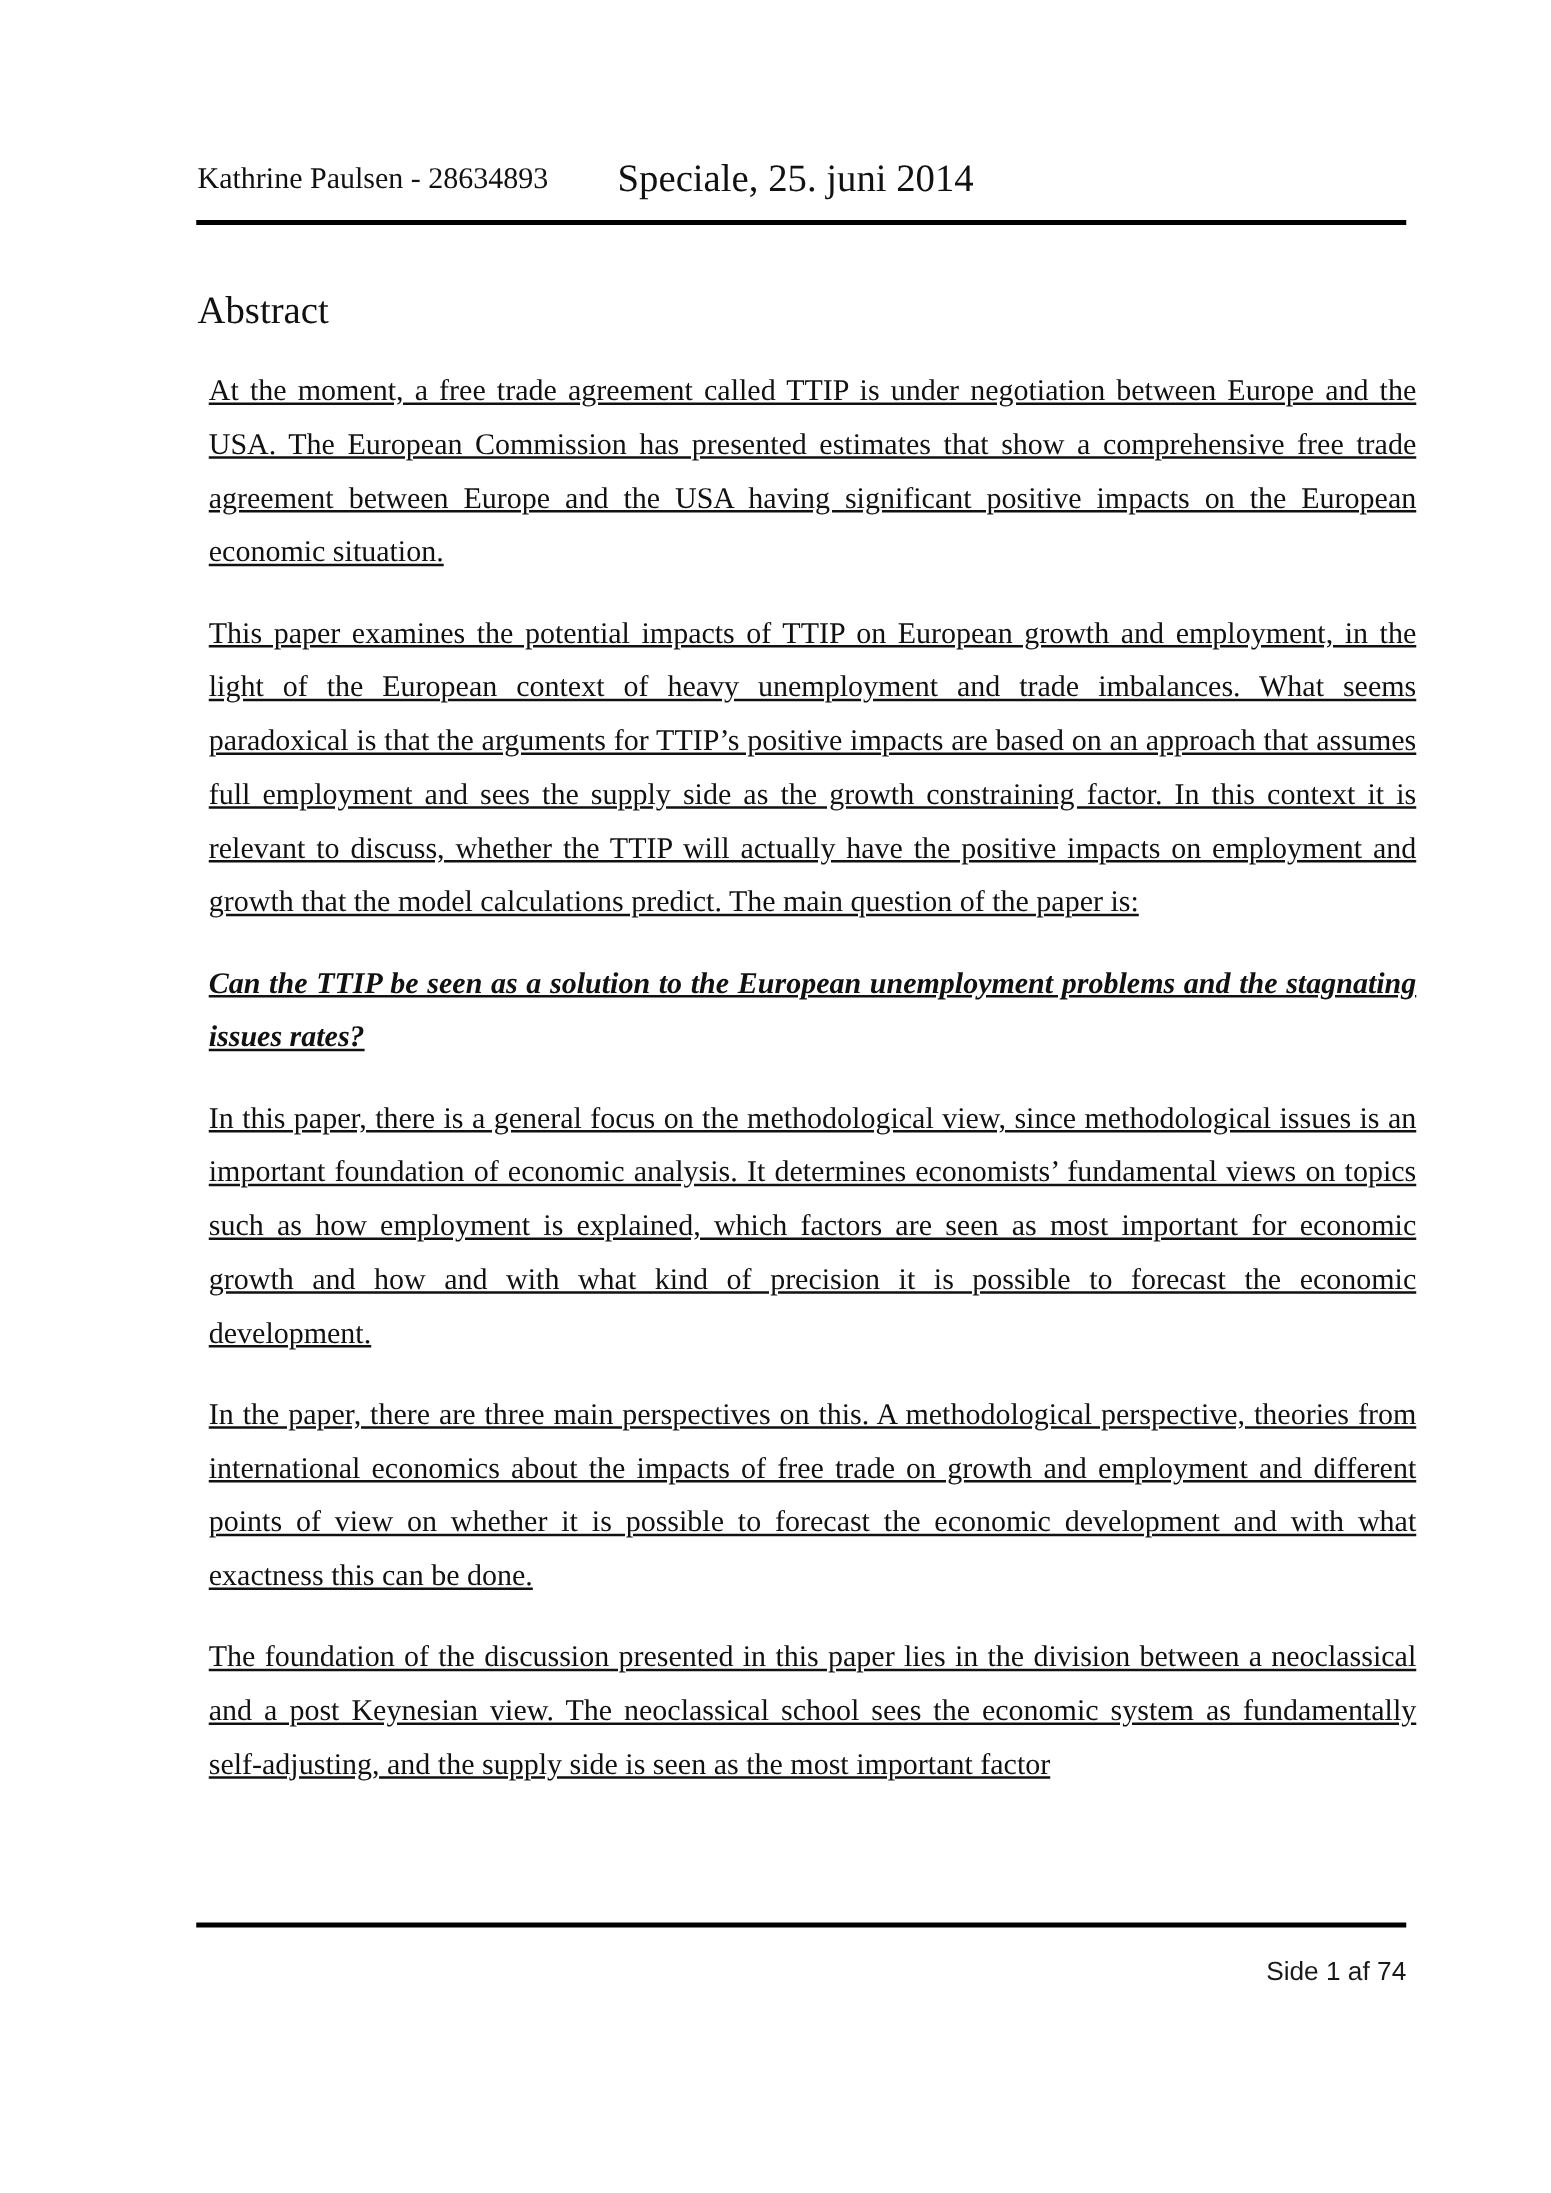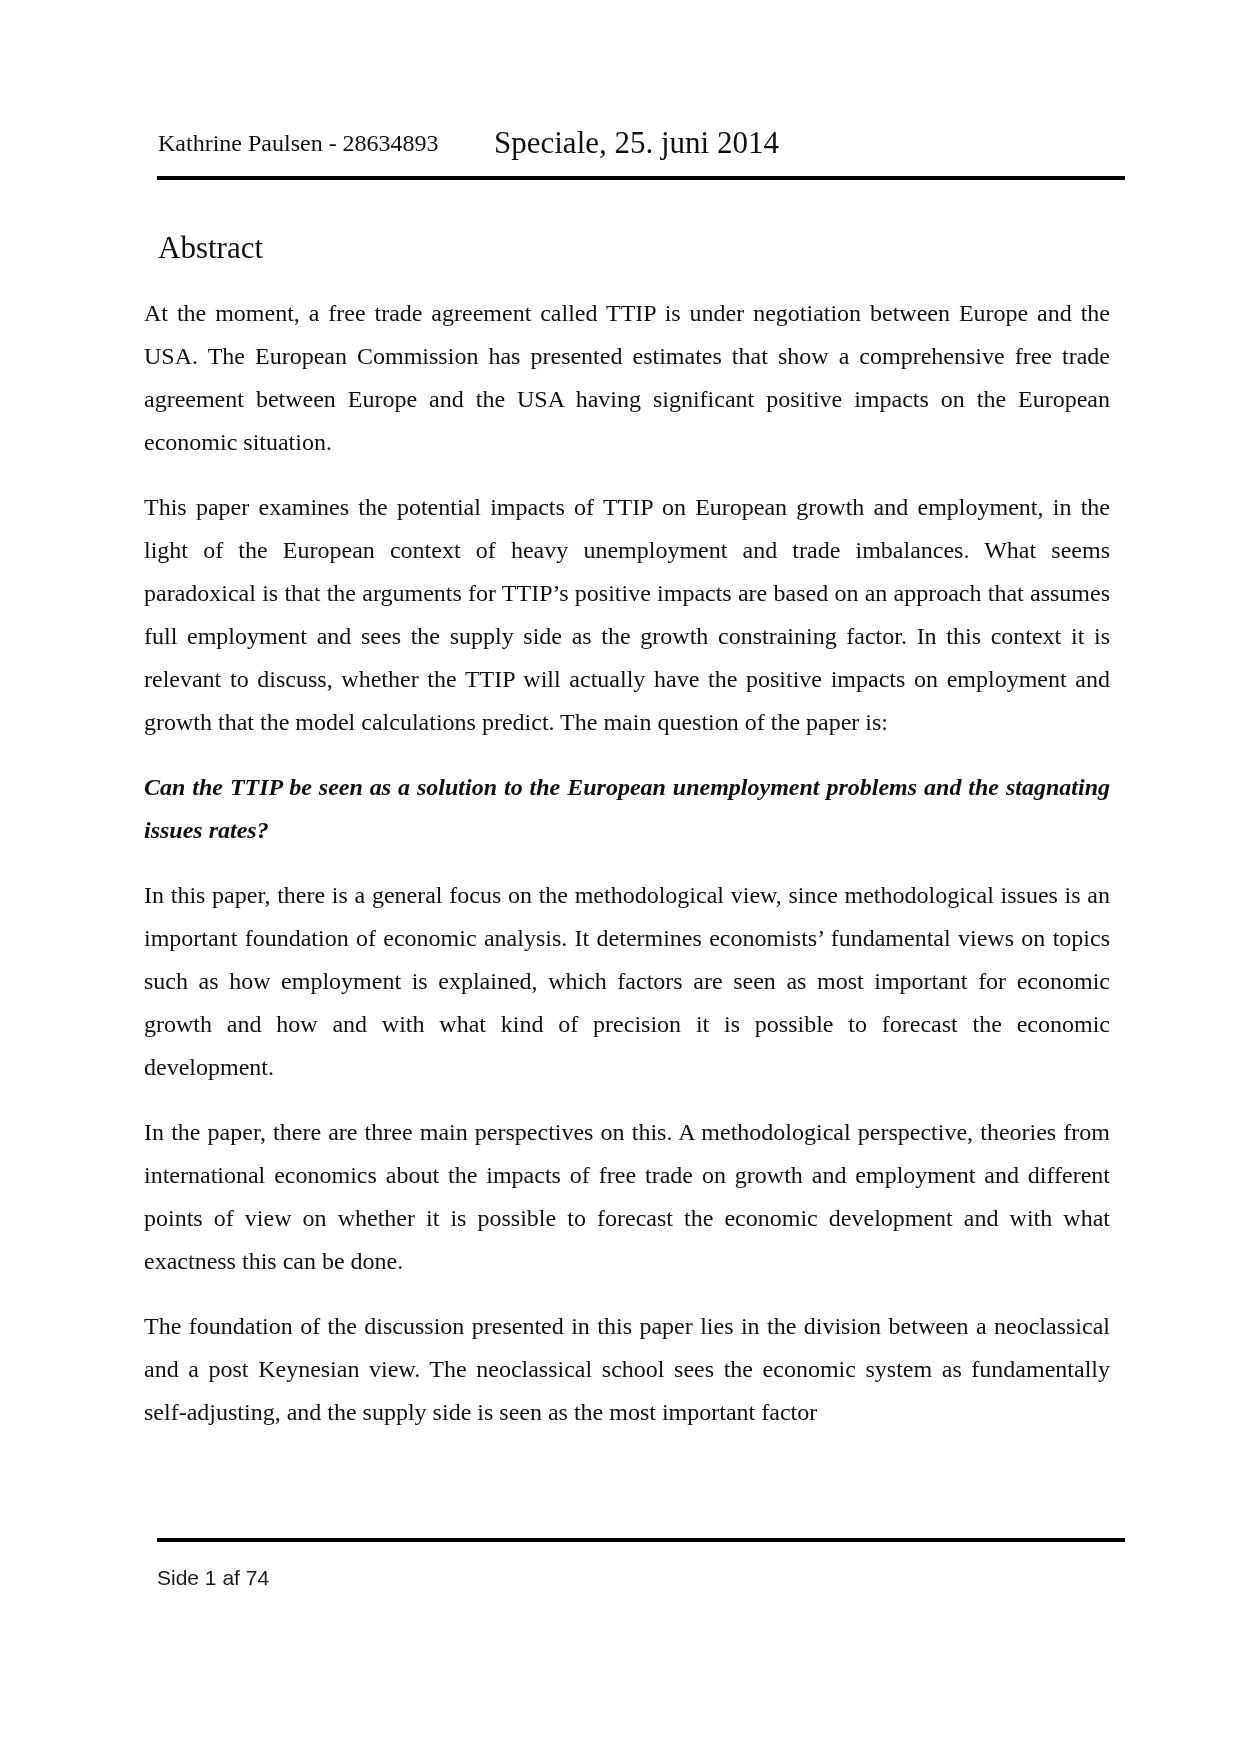--- a/index.html
+++ b/index.html
@@ -77,41 +77,43 @@
     position: absolute;
     left: 158px;
     top: 231px;
     font-size: 31px;
     line-height: 34px;
     font-weight: normal;
     margin: 0;
   }
   .body-text {
     position: absolute;
-    left: 144px;
+    left: 167px;
     top: 292px;
     width: 966px;
+    text-decoration: underline;
   }
   .body-text p {
     margin: 0 0 22px 0;
     font-size: 24px;
     line-height: 43px;
     text-align: justify;
   }
   .body-text p.emphasis {
     font-weight: bold;
     font-style: italic;
   }
 
   
   .footer-page {
     position: absolute;
     left: 157px;
     top: 1566px;
     width: 968px;
+    text-align: right;
     font-family: "Liberation Sans", sans-serif;
     font-size: 21px;
     color: #1a1a1a;
   }
 </style>
 </head>
 <body>
 
 <div class="page">
 

